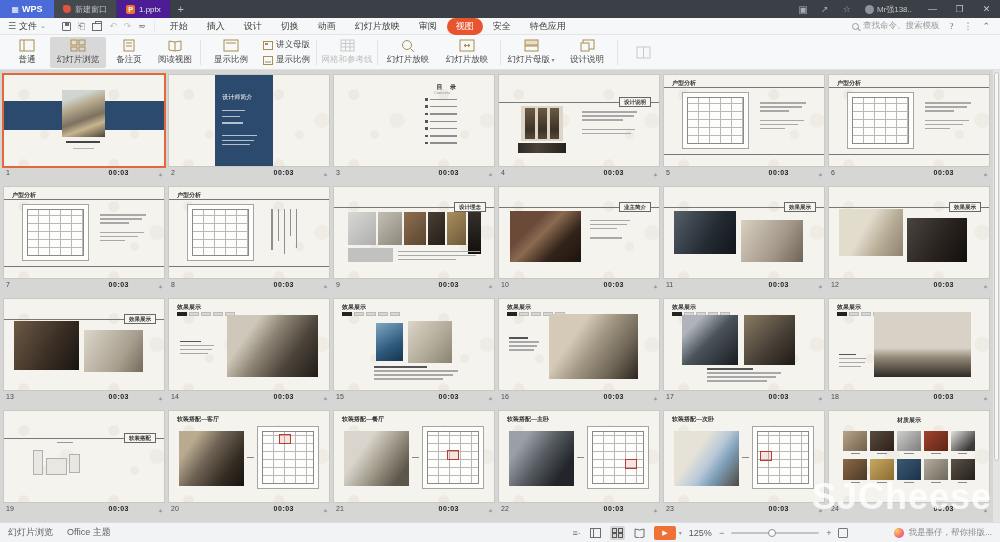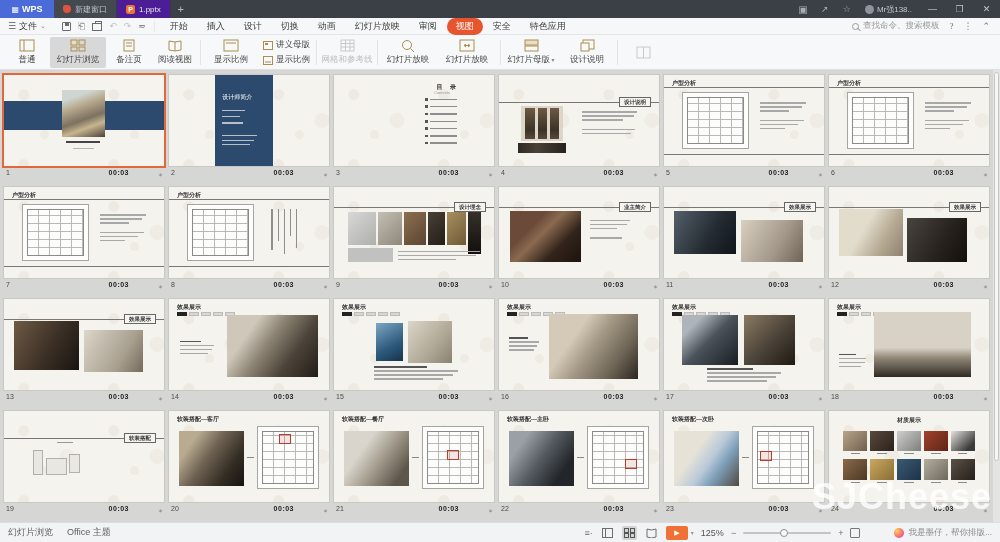--- a/index.html
+++ b/index.html
@@ -239,21 +239,21 @@
   .viewbtn { width:15px; height:14px; display:flex; align-items:center; justify-content:center; border-radius:2px; }
   .viewbtn.on { background:#d4d4d4; }
   .playbtn { width:22px; height:14px; background:#ef7135; border-radius:2px; color:#fff;
     display:flex; align-items:center; justify-content:center; font-size:7px; }
   .playcaret { font-size:6px; color:#999; margin-left:-4px; }
   .zoomlbl { color:#555; }
   .slider { position:relative; width:88px; height:2px; background:#c4c4c3; border-radius:1px; }
   .knob { position:absolute; left:42%; top:-3px; width:8px; height:8px; border-radius:50%;
     background:#fafafa; border:1px solid #909090; }
   .fit-ic { width:10px; height:10px; border:1px solid #777; border-radius:1px; position:relative; }
-  .assist { display:flex; align-items:center; gap:4px; color:#8a8a8a; font-size:8.5px; margin-left:14px;padding-left:13px; }
+  .assist { display:flex; align-items:center; gap:4px; color:#8a8a8a; font-size:8.5px; margin-left:26px;padding-left:13px; }
   .assist .orb { width:10px; height:10px; border-radius:50%; background:radial-gradient(circle at 30% 30%,#ffd24a,#f0598a 70%); }
 
   .watermark { position:absolute; right:8px; bottom:24px; font-size:36px; font-weight:bold;
     color:rgba(255,255,255,.8); letter-spacing:1px; pointer-events:none; z-index:5;
     font-family:"Liberation Sans",sans-serif; }
 </style>
 </head>
 <body>
 
 <div id="app">

